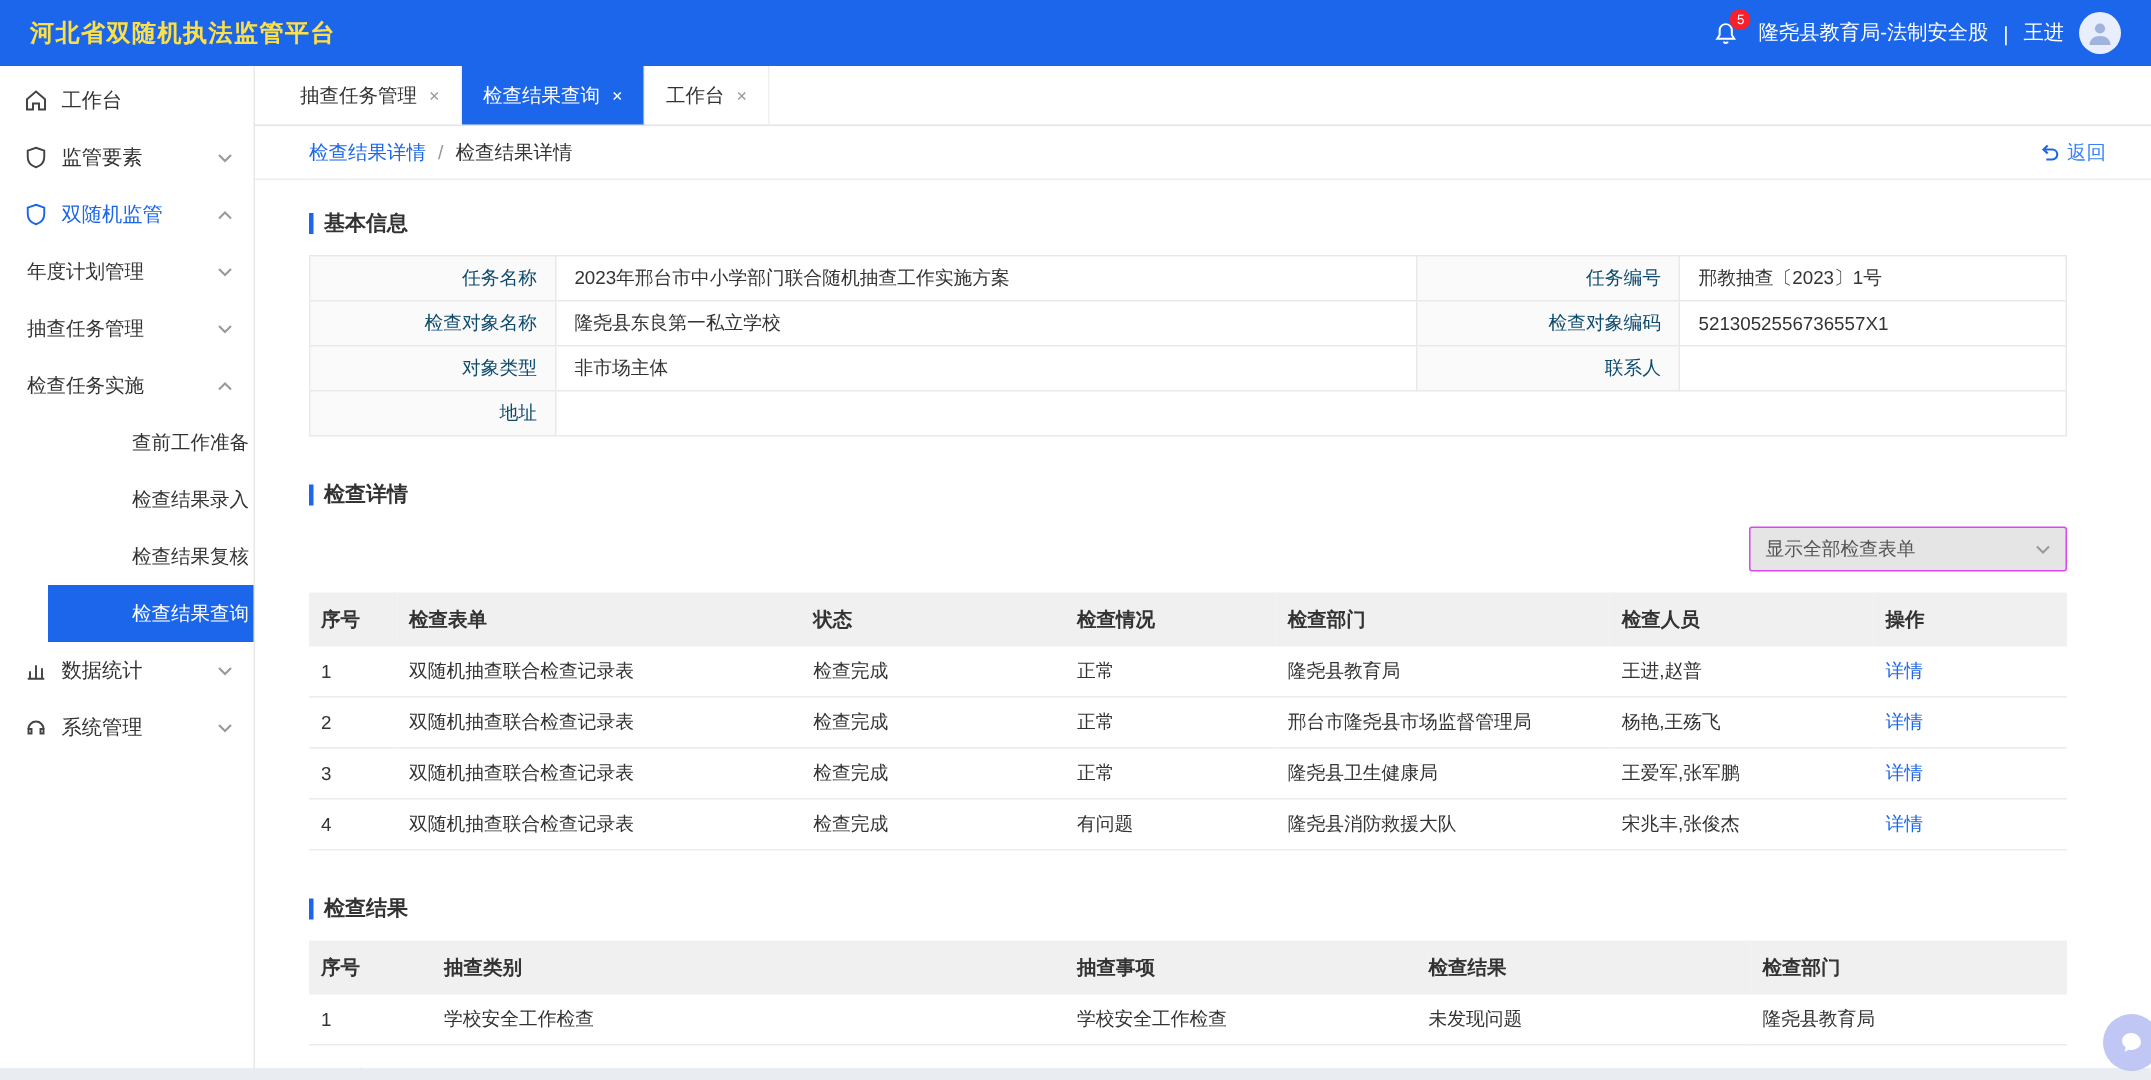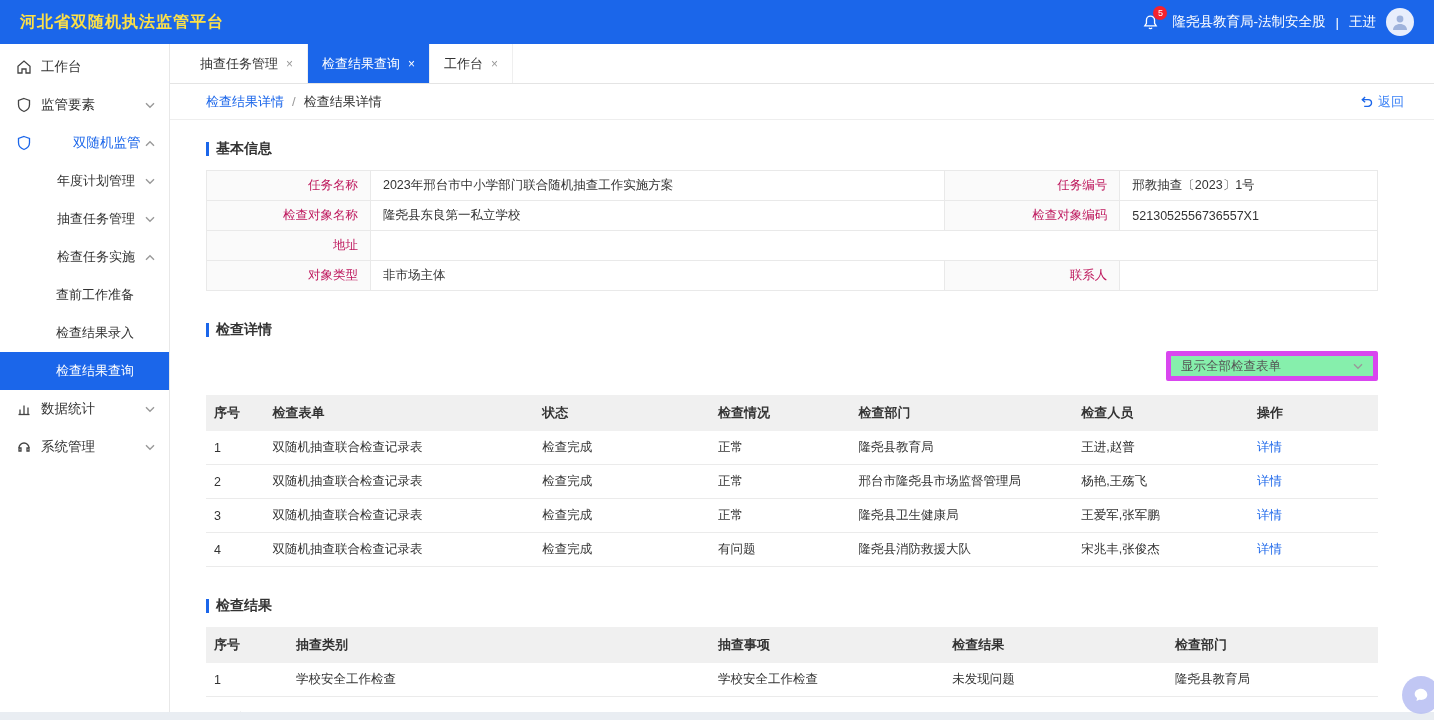--- a/index.html
+++ b/index.html
@@ -15,25 +15,25 @@
   .bell-wrap svg { width:17px; height:17px; stroke:#fff; fill:none; stroke-width:1.4; }
   .badge { position:absolute; top:-4px; right:-5px; background:#f5222d; color:#fff; font-size:9px; min-width:14px; height:14px; line-height:14px; text-align:center; border-radius:8px; padding:0 2px; }
   .avatar { width:28px; height:28px; border-radius:50%; background:#e8eefc; display:flex; align-items:center; justify-content:center; overflow:hidden; }
   .avatar svg { width:20px; height:20px; fill:#9fb3dc; }
 
   
   .body-wrap { flex:1; display:flex; min-height:0; }
   .sidebar { width:170px; background:#fff; border-right:1px solid #e8e8e8; flex:0 0 170px; padding-top:4px; }
   .nav-item { height:38px; display:flex; align-items:center; cursor:pointer; position:relative; color:#333; font-size:13px; }
   .nav-item.lvl1 { padding-left:16px; font-size:13.5px; }
-  .nav-item.lvl2 { padding-left:57px; }
-  .nav-item.lvl3 { padding-left:56px; }
+  .nav-item.lvl2 { padding-left:18px; }
+  .nav-item.lvl3 { padding-left:56px;margin-left:32px; }
   .nav-ico { width:16px; height:16px; margin-right:9px; display:inline-flex; }
   .nav-ico svg { width:16px; height:16px; stroke:#444; fill:none; stroke-width:1.3; }
-  .nav-item.active-parent, .nav-item.active-parent .nav-label { color:#1b66ea;gap:32px; }
+  .nav-item.active-parent, .nav-item.active-parent .nav-label { color:#1b66ea; }
   .nav-item.active-parent .nav-ico svg { stroke:#1b66ea; }
   .nav-item.active { background:#1b66ea; color:#fff; }
   .chev { position:absolute; right:14px; display:inline-flex; }
   .chev svg { width:10px; height:7px; stroke:#999; fill:none; stroke-width:1.4; }
   .chev.up svg { transform:rotate(180deg); }
 
   .main { flex:1; display:flex; flex-direction:column; min-width:0; }
 
   
   .tabs { height:40px; background:#fff; border-bottom:1px solid #e4e4e4; display:flex; align-items:stretch; padding-left:16px; flex:0 0 40px; }
@@ -53,32 +53,32 @@
   .back-link svg { width:13px; height:13px; stroke:#1b66ea; fill:none; stroke-width:1.5; }
 
   .scroll-area { flex:1; overflow:hidden; padding:16px 56px 10px 36px; }
 
   .sec-title { display:flex; align-items:center; font-size:14px; font-weight:bold; color:#333; margin:4px 0 12px; }
   .sec-title .bar { width:3px; height:14px; background:#1b66ea; margin-right:7px; }
 
   
   table.info { width:100%; border-collapse:collapse; font-size:12.5px; table-layout:fixed; }
   table.info td { border:1px solid #e9e9e9; padding:6px 12px; height:26px; }
-  table.info td.lab { background:#fafafa; text-align:right; color:#be185d; }
+  table.info td.lab { background:#fafafa; text-align:right; color:#0c4a6e; }
   .w-lab1 { width:14%; } .w-val1 { width:49%; } .w-lab2 { width:15%; } .w-val2 { width:22%; }
 
   
   table.list { width:100%; border-collapse:collapse; font-size:12.5px; table-layout:fixed; }
   table.list th { background:#f0f0f0; text-align:left; font-weight:bold; color:#333; padding:9px 8px; font-size:13px; }
   table.list td { padding:8px 8px; border-bottom:1px solid #ebebeb; color:#333; }
   .link { color:#1b66ea; cursor:pointer; text-decoration:none; }
   .danger { color:#f5222d; }
 
   .filter-row { display:flex; justify-content:flex-end; margin:2px 0 14px; }
-  .select-box { width:212px; height:30px; border:5px solid #d946ef; border-radius:2px; display:flex; align-items:center; justify-content:space-between; padding:0 10px; font-size:12.5px; color:#555; cursor:pointer; background:#86efac; }
+  .select-box { width:212px; height:30px; border:1px solid #d946ef; border-radius:2px; display:flex; align-items:center; justify-content:space-between; padding:0 10px; font-size:12.5px; color:#555; cursor:pointer; background:#e5e5e5; }
   .select-box svg { width:10px; height:7px; stroke:#999; fill:none; stroke-width:1.4; }
 
   .gap24 { height:26px; }
 
   .float-bubble { position:fixed; right:-6px; bottom:6px; width:38px; height:38px; border-radius:50%; background:#b7bef2; opacity:.85; display:flex; align-items:center; justify-content:center; z-index:50; cursor:pointer; }
   .float-bubble svg { width:18px; height:18px; fill:#fff; }
 </style>
 </head>
 <body>
 
@@ -165,20 +165,23 @@
             <svg viewBox="0 0 10 7">
               <path d="M1 1.3 5 5.3 9 1.3"></path>
             </svg>
           </span>
       </div>
       <div class="nav-item lvl3">
         <span class="nav-label">查前工作准备</span>
       </div>
       <div class="nav-item lvl3">
         <span class="nav-label">检查结果录入</span>
+      </div>
+      <div class="nav-item lvl3">
+        <span class="nav-label">检查结果复核</span>
       </div>
       <div class="nav-item lvl3 active">
         <span class="nav-label">检查结果查询</span>
       </div>
       <div class="nav-item lvl1">
         <span class="nav-ico">
             <svg viewBox="0 0 16 16">
               <path d="M2.5 13.5h11"></path>
               <path d="M4 13V8.5"></path>
               <path d="M8 13V4.5"></path>
@@ -255,28 +258,28 @@
               <td class="lab w-lab2">任务编号</td>
               <td class="w-val2">邢教抽查〔2023〕1号</td>
             </tr>
             <tr>
               <td class="lab">检查对象名称</td>
               <td>隆尧县东良第一私立学校</td>
               <td class="lab">检查对象编码</td>
               <td>5213052556736557X1</td>
             </tr>
             <tr>
-              <td class="lab">地址</td>
-              <td colspan="3"></td>
-            </tr>
-            <tr>
               <td class="lab">对象类型</td>
               <td>非市场主体</td>
               <td class="lab">联系人</td>
               <td></td>
+            </tr>
+            <tr>
+              <td class="lab">地址</td>
+              <td colspan="3"></td>
             </tr>
           </tbody>
             </table>
 
           <div class="gap24"></div>
 
           <div class="sec-title">
             <span class="bar"></span>
             <span>检查详情</span>
           </div>

